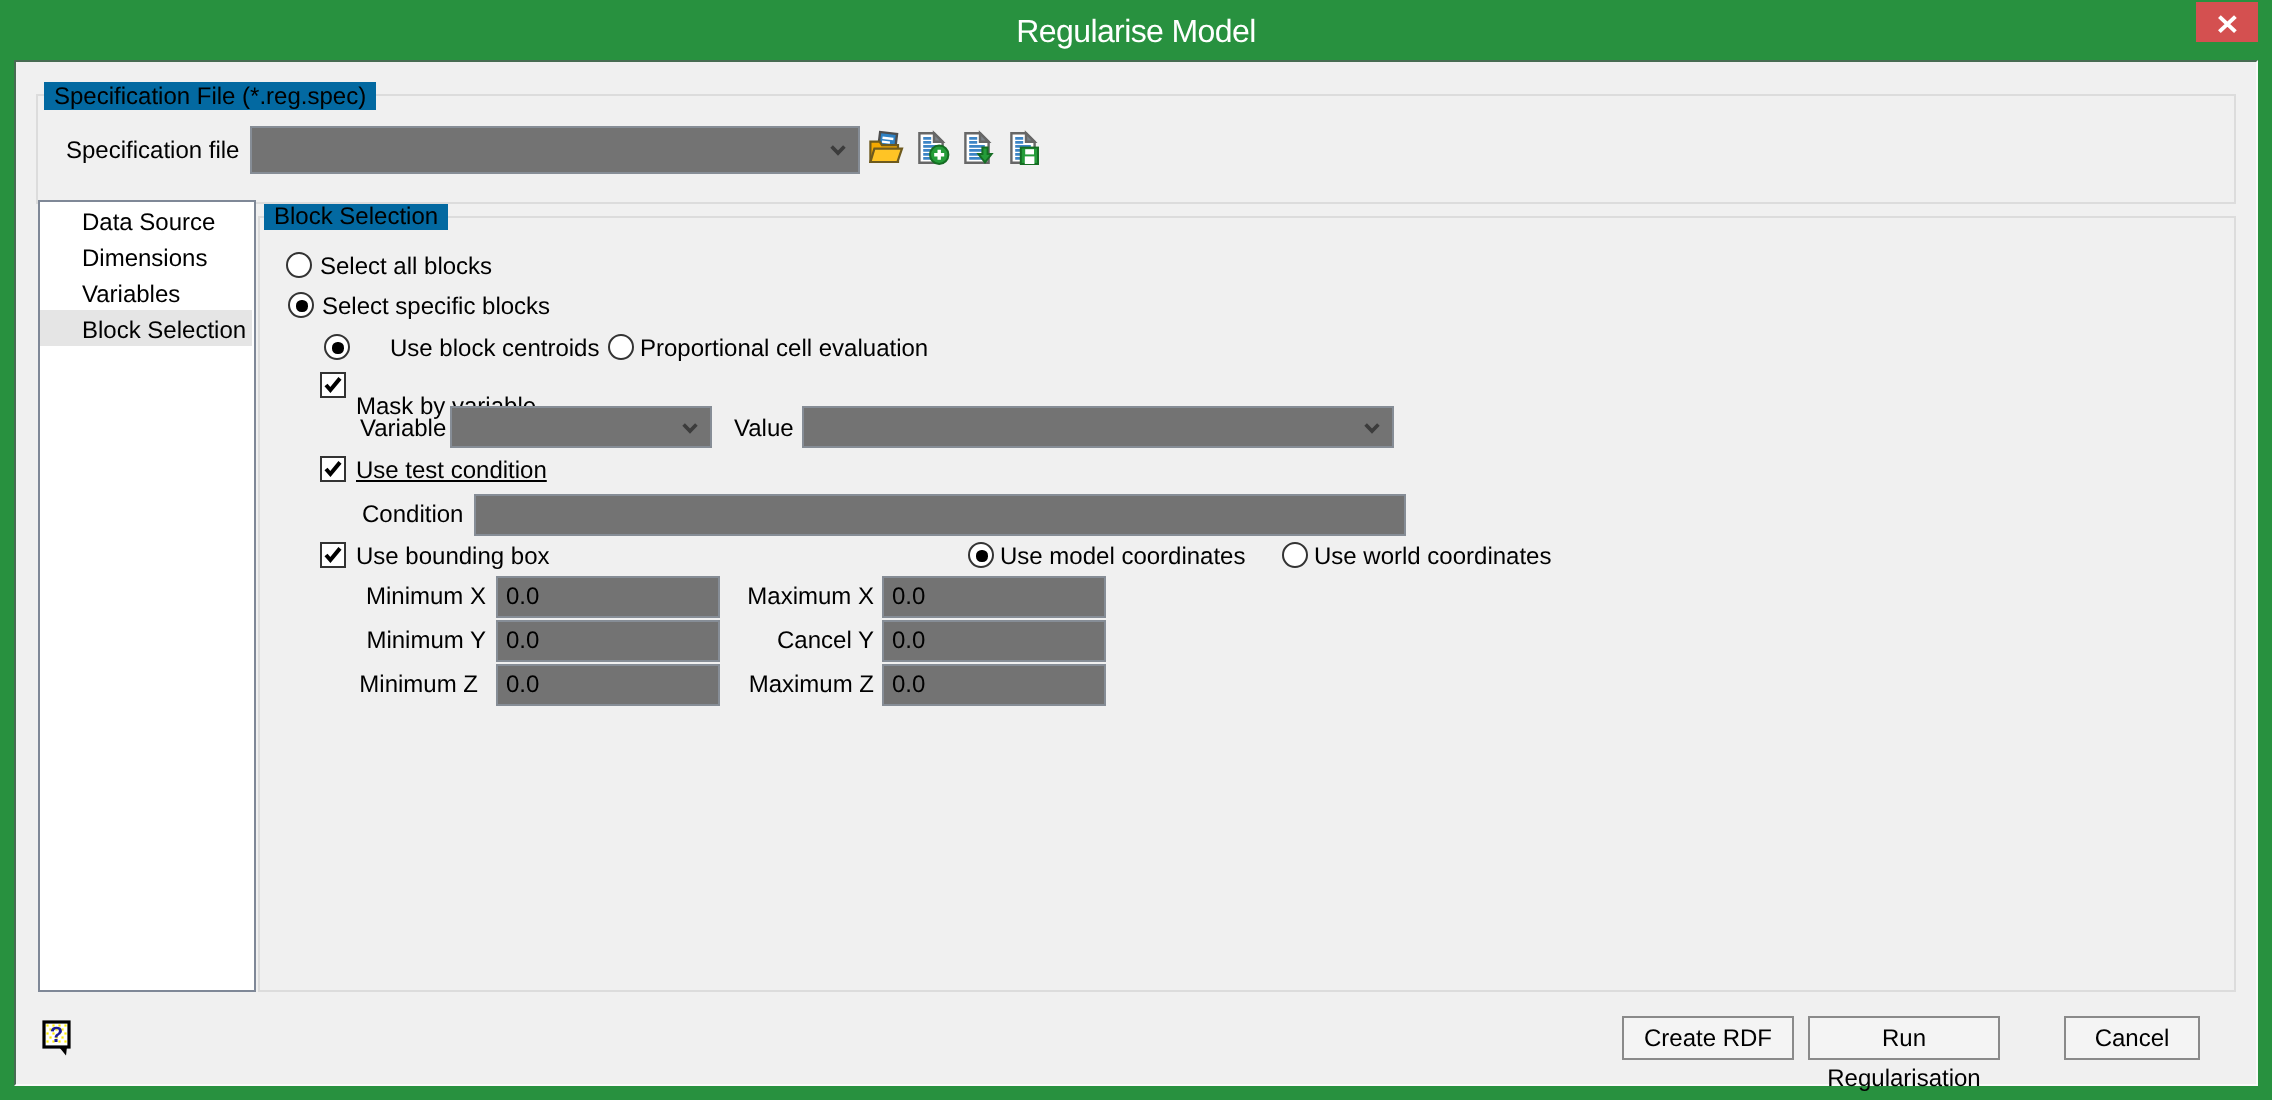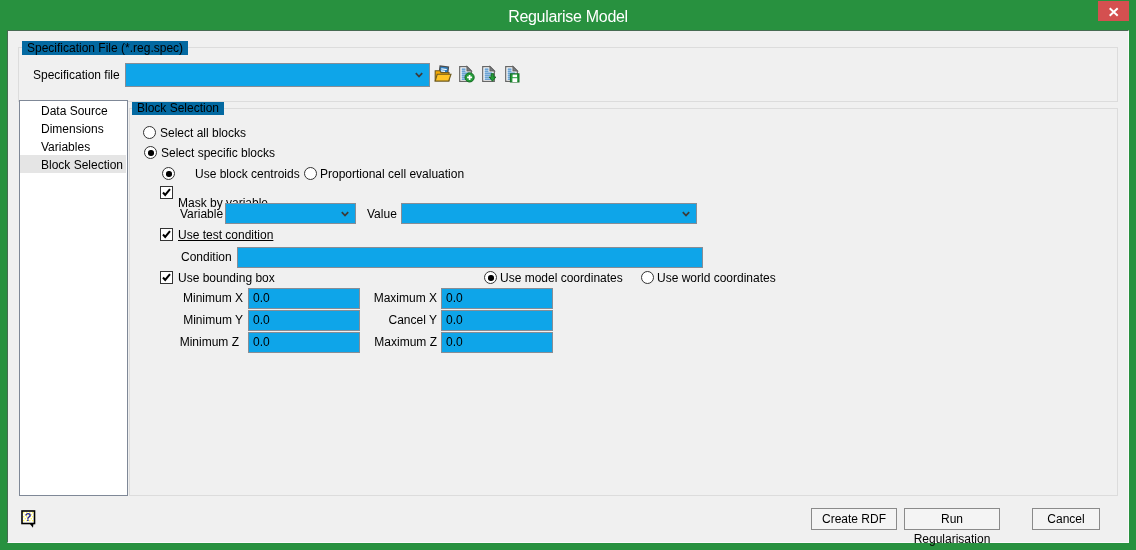--- a/index.html
+++ b/index.html
@@ -5,21 +5,21 @@
   html,body{margin:0;padding:0;}
   body{width:1136px;height:550px;position:relative;overflow:hidden;
        background:#28913f;font-family:"Liberation Sans",sans-serif;font-size:12px;color:#000;}
   .abs{position:absolute;}
   .title{left:0;top:1px;width:1136px;height:16px;line-height:32px;text-align:center;
          font-size:16px;letter-spacing:-0.3px;color:#ffffff;}
   .close{left:1098px;top:1px;width:31px;height:20px;background:#d45050;}
   .content{left:7px;top:30px;width:1122px;height:513px;background:#f0f0f0;box-sizing:border-box;border-top:1px solid #476b52;border-left:1px solid #476b52;border-right:1px solid #fafafa;border-bottom:1px solid #fafafa;}
   .group{border:1px solid #dcdcdc;box-sizing:border-box;}
   .glabel{background:#0369a1;padding:0 5px;line-height:14px;}
-  .combo,.tinput{background:#0ea5e9;border:1px solid #868d96;box-sizing:border-box;}
+  .combo,.tinput{background:#737373;border:1px solid #868d96;box-sizing:border-box;}
   .chev{position:absolute;right:4px;top:50%;transform:translateY(-42%);}
   .lbl{line-height:14px;white-space:nowrap;}
   .radio{width:13px;height:13px;border-radius:50%;border:1px solid #333;background:#fff;box-sizing:border-box;}
   .radio.sel::after{content:"";position:absolute;left:3px;top:3px;width:5.5px;height:5.5px;border-radius:50%;background:#000;}
   .check{width:13px;height:13px;border:1px solid #333;background:#fff;box-sizing:border-box;}
   .btn{height:22px;background:#f4f4f4;border:1px solid #8a8a8a;box-sizing:border-box;
        text-align:center;line-height:20px;font-size:12px;}
   .listitem{left:41px;width:98px;height:18px;line-height:18px;}
   .val{line-height:19px;padding-left:4px;}
 </style>

